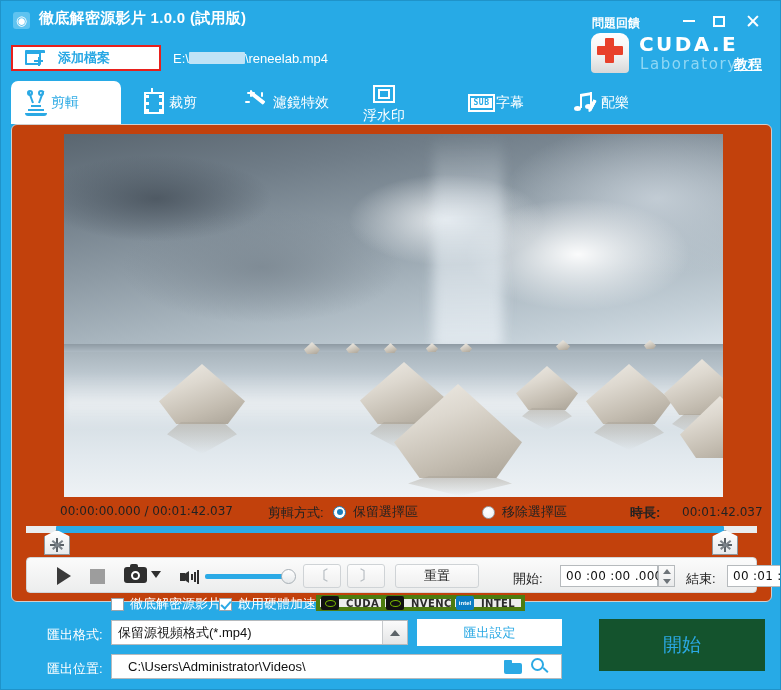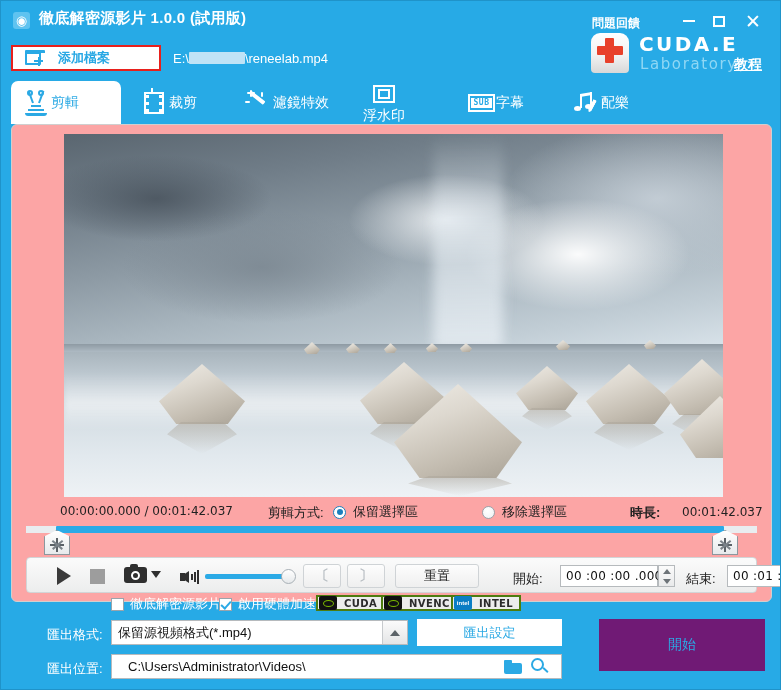--- a/index.html
+++ b/index.html
@@ -288,21 +288,21 @@
     position: absolute; left: 19px; top: 9px;
     width: 4px; height: 14px; background: #ffffff;
     transform: rotate(28deg);
     clip-path: polygon(0 0, 100% 0, 100% 80%, 50% 100%, 0 80%);
   }
 
   
   .panel {
     position: absolute; left: 10px; top: 123px;
     width: 761px; height: 478px;
-    background: #fca5a5;
+    background: #c2410c;
     border: 1px solid #cfcfcf;
     border-radius: 6px;
     box-sizing: border-box;
   }
 
   
   .video-stage {
     position: absolute; left: 52px; top: 9px;
     width: 659px; height: 363px;
     background: #1b1b1b;
@@ -595,21 +595,21 @@
     content: ""; position: absolute; left: 3px; top: 0px;
     width: 4px; height: 8px;
     border: solid #2BAAE6; border-width: 0 2px 2px 0;
     transform: rotate(42deg);
   }
   .chk-text { margin-left: 6px; font-size: 13px; color: #ffffff; white-space: nowrap; }
   .badge {
     position: absolute; top: 3px; height: 16px;
     display: flex; align-items: center;
     background: #ededed;
-    border: 2px solid #4d7c0f;
+    border: 4px solid #4d7c0f;
     box-sizing: border-box;
   }
   .badge .bico {
     width: 18px; height: 14px; margin: 0 1px 0 1px;
     display: flex; align-items: center; justify-content: center;
     font-size: 8px; color: #ffffff;
     flex: 0 0 auto;
   }
   .badge .bico.nv { background: #111111; border-radius: 2px; }
   .badge .bico.nv::after {
@@ -700,23 +700,23 @@
     position: absolute; left: 0; top: 0; width: 13px; height: 13px;
     border: 2px solid #2BA9E4; border-radius: 50%; box-sizing: border-box;
   }
   .loc-search .hndl {
     position: absolute; left: 11px; top: 11px; width: 7px; height: 2px;
     background: #2BA9E4; transform: rotate(42deg); border-radius: 1px;
   }
   .start-btn {
     position: absolute; left: 598px; top: 618px;
     width: 166px; height: 52px;
-    background: #701a75;
+    background: #14532d;
     display: flex; align-items: center; justify-content: center;
-    font-size: 14px; color: #2BA9E4;
+    font-size: 19px; color: #2BA9E4;
     cursor: pointer;
     font-family: Liberation Serif, serif;
   }
 </style>
 </head>
 <body>
 
 <div class="app">
 
   <div class="titlebar">

